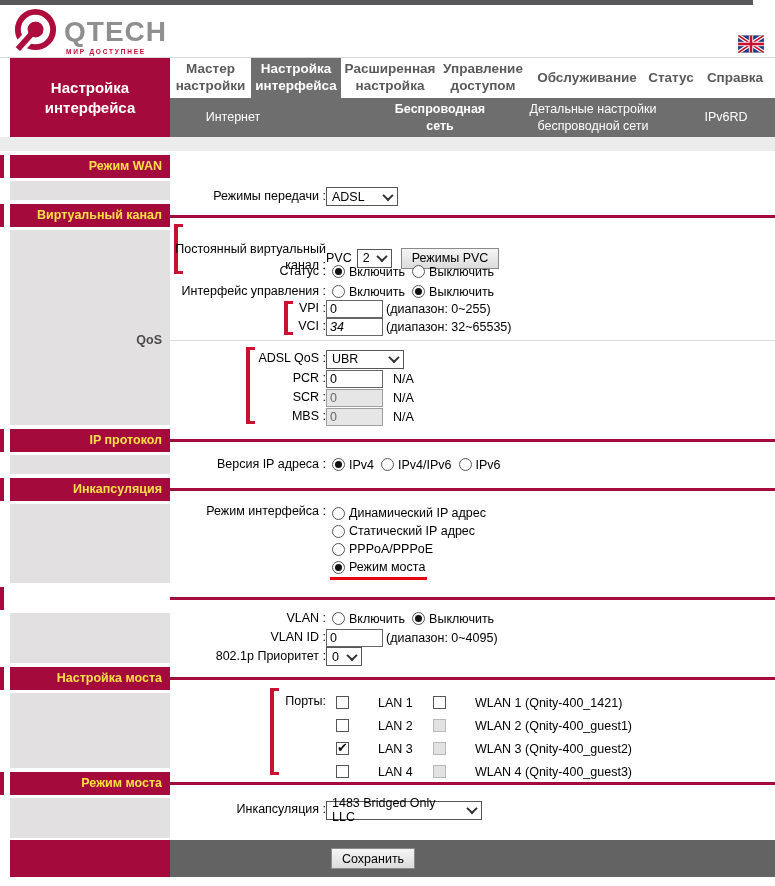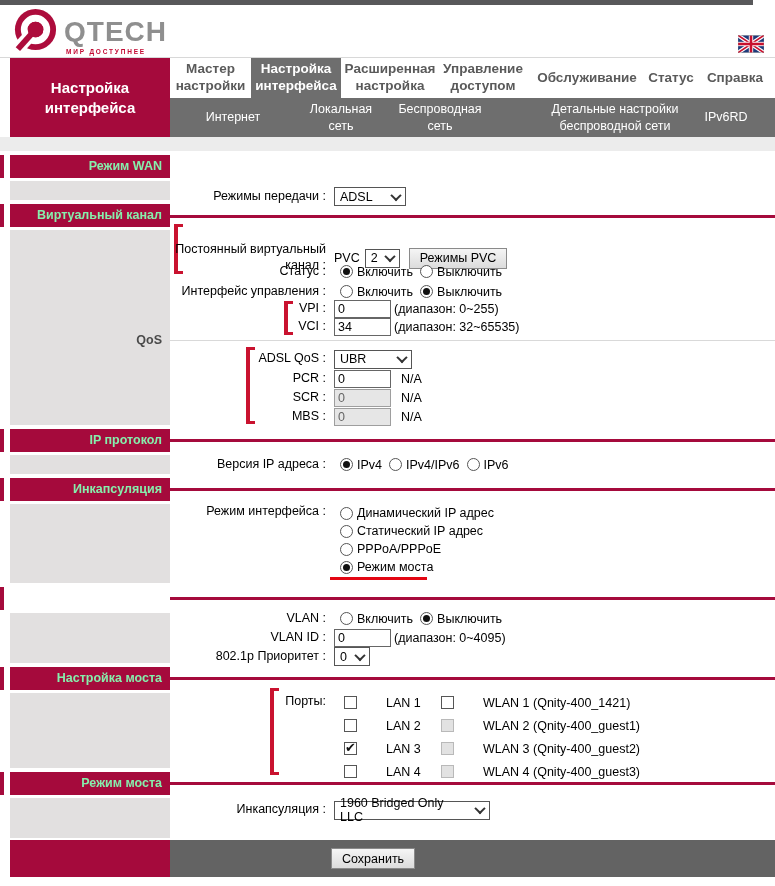--- a/index.html
+++ b/index.html
@@ -20,34 +20,34 @@
               text-align:center;line-height:20px;}
   .tab{position:absolute;top:58px;height:40px;display:flex;align-items:center;justify-content:center;
        text-align:center;font-weight:bold;font-size:13.5px;color:#5a5a5a;line-height:1.25;cursor:pointer;background:#fff;}
   .tab.active{background:#6e6e6e;color:#fff;}
   .subnav{left:170px;top:98px;width:605px;height:39px;background:#6e6e6e;}
   .subitem{position:absolute;top:0;height:39px;display:flex;align-items:center;justify-content:center;
            text-align:center;color:#fff;font-size:12.5px;line-height:1.3;cursor:pointer;}
   .topstrip{left:0;top:137px;width:775px;height:14px;background:#ececec;}
 
   
-  .shdr{position:absolute;left:10px;width:160px;height:23px;background:#a50a3c;color:#86efac;
+  .shdr{position:absolute;left:10px;width:160px;height:23px;background:#a50a3c;color:#fde047;
         font-weight:bold;font-size:12.5px;line-height:23px;text-align:right;padding-right:8px;box-sizing:border-box;}
   .notch{position:absolute;left:0;width:4px;height:23px;background:#a50a3c;}
   .sgray{position:absolute;left:10px;width:160px;background:#e2e0e0;}
   .qos-lbl{left:10px;top:333px;width:152px;text-align:right;font-weight:bold;color:#4a4a4a;}
 
   
   .hr{position:absolute;left:170px;width:605px;height:3px;background:#a50a3c;}
   .thin{left:170px;top:340px;width:605px;height:1px;background:#d9d9d9;}
 
   
   .row{position:absolute;left:170px;width:605px;display:flex;align-items:center;}
   .lbl{width:156px;text-align:right;flex:none;line-height:1.25;}
-  .ctl{margin-left:8px;display:flex;align-items:center;border-radius:7px;}
+  .ctl{margin-left:0;display:flex;align-items:center;border-radius:7px;}
   .txt{height:18px;border:1px solid #666;font:12.5px "Liberation Sans",sans-serif;
        padding:1px 3px;box-sizing:border-box;background:#fff;}
   .txt.off{background:#e6e6e6;color:#666;border-color:#9e9e9e;}
   .hint{margin-left:3px;}
   .na{margin-left:10px;}
   .sel{display:inline-flex;justify-content:space-between;align-items:center;border:1px solid #555;
        background:#fff;height:19px;padding:0 5px;box-sizing:border-box;cursor:pointer;}
   .chev{width:6px;height:6px;border-right:2px solid #333;border-bottom:2px solid #333;
         transform:rotate(45deg) translate(-1px,-1px);margin-left:7px;flex:none;}
   .btn{background:linear-gradient(#f5f5f5,#dcdcdc);border:1px solid #8a8a8a;
@@ -109,23 +109,22 @@
   <div class="tab" style="left:171px;width:79px;" data-bind="nav.tabs.0">Мастер настройки</div>
   <div class="tab active" style="left:251px;width:90px;" data-bind="nav.tabs.1">Настройка интерфейса</div>
   <div class="tab" style="left:344px;width:92px;" data-bind="nav.tabs.2">Расширенная настройка</div>
   <div class="tab" style="left:438px;width:90px;" data-bind="nav.tabs.3">Управление доступом</div>
   <div class="tab" style="left:532px;width:110px;" data-bind="nav.tabs.4">Обслуживание</div>
   <div class="tab" style="left:644px;width:54px;" data-bind="nav.tabs.5">Статус</div>
   <div class="tab" style="left:702px;width:66px;" data-bind="nav.tabs.6">Справка</div>
 
   <div class="abs subnav">
     <div class="subitem" style="left:18px;width:90px;" data-bind="nav.subnav.0">Интернет</div>
-    <div class="subitem" style="left:131px;width:80px;" data-bind="nav.subnav.1">Локальная сеть</div>
-    <div class="subitem" style="left:220px;width:100px;" data-bind="nav.subnav.2">Беспроводная сеть</div>
-    <div class="subitem" style="left:360px;width:170px;text-align:center;" data-bind="nav.subnav.3">Детальные настройки беспроводной сети</div>
+    <div class="subitem" style="left:220px;width:100px;font-weight:bold;" data-bind="nav.subnav.2">Беспроводная сеть</div>
+    <div class="subitem" style="left:338px;width:170px;text-align:center;" data-bind="nav.subnav.3">Детальные настройки беспроводной сети</div>
     <div class="subitem" style="left:526px;width:60px;" data-bind="nav.subnav.4">IPv6RD</div>
   </div>
   <div class="abs topstrip"></div>
 
   <div class="shdr" style="top:155px;" data-bind="sidebar.wan">Режим WAN</div>
   <div class="notch" style="top:155px;"></div>
   <div class="sgray" style="top:181px;height:19px;"></div>
   <div class="shdr" style="top:204px;" data-bind="sidebar.virtual_channel">Виртуальный канал</div>
   <div class="notch" style="top:204px;"></div>
   <div class="sgray" style="top:230px;height:195px;"></div>
@@ -213,21 +212,21 @@
     <span class="lbl" data-bind="form.vpi.label">VPI :</span>
     <span class="ctl">
       <input class="txt" style="width: 57px;" value="0">
       <span class="hint" data-bind="form.vpi.hint">(диапазон: 0~255)</span>
     </span>
   </div>
 
   <div class="row" style="top:318px;height:18px;">
     <span class="lbl" data-bind="form.vci.label">VCI :</span>
     <span class="ctl">
-      <input class="txt" style="width: 57px;" value="34">
+      <input class="txt" style="width: 57px; font-style: italic;" value="34">
       <span class="hint" data-bind="form.vci.hint">(диапазон: 32~65535)</span>
     </span>
   </div>
 
   <div class="row" style="top:349px;height:20px;">
     <span class="lbl" data-bind="form.adsl_qos.label">ADSL QoS :</span>
     <span class="ctl">
       <span class="sel" style="width:78px;">
         <span data-bind="form.adsl_qos.value">UBR</span>
         <span class="chev"></span>
@@ -370,21 +369,21 @@
           <span data-bind="form.ports.wlan.3.name">WLAN 4 (Qnity-400_guest3)</span>
         </span>
       </span>
     </span>
   </div>
 
   <div class="row" style="top:800px;height:20px;">
     <span class="lbl" data-bind="form.bridge_encap.label">Инкапсуляция :</span>
     <span class="ctl">
       <span class="sel" style="width:156px;">
-        <span data-bind="form.bridge_encap.value">1960 Bridged Only LLC</span>
+        <span data-bind="form.bridge_encap.value">1483 Bridged Only LLC</span>
         <span class="chev"></span>
       </span>
     </span>
   </div>
 
   <div class="abs footside"></div>
   <div class="abs footmain"></div>
   <button class="btn abs savebtn" data-bind="form.save">Сохранить</button>
 
 </div>

